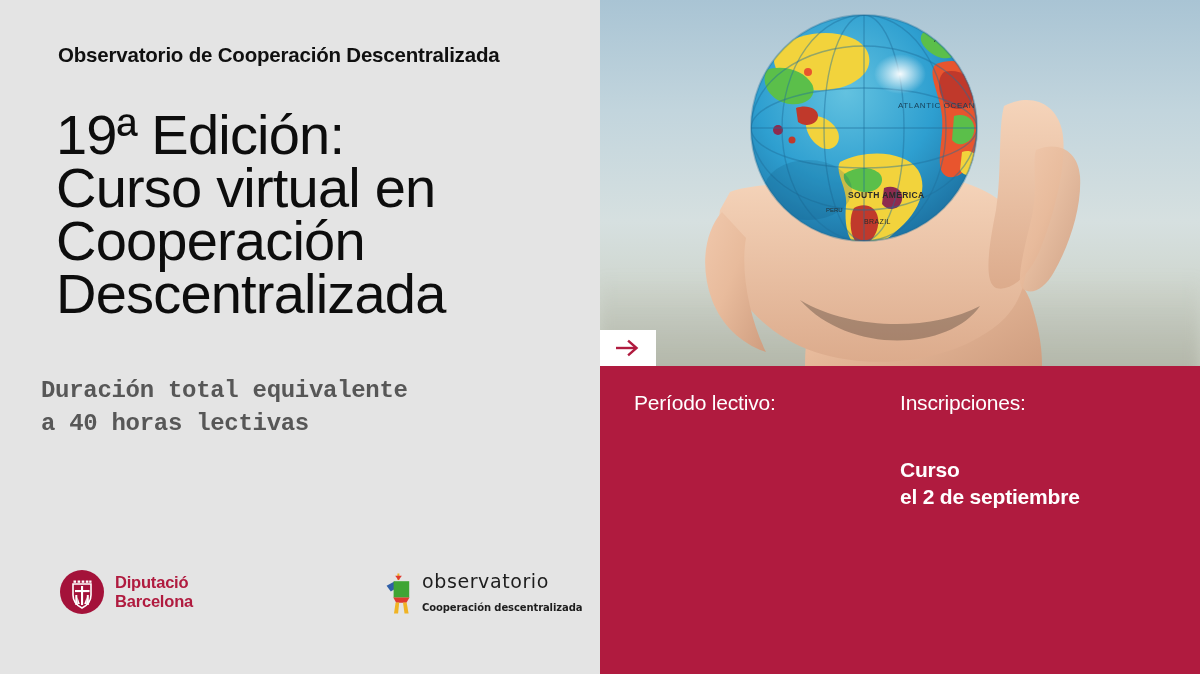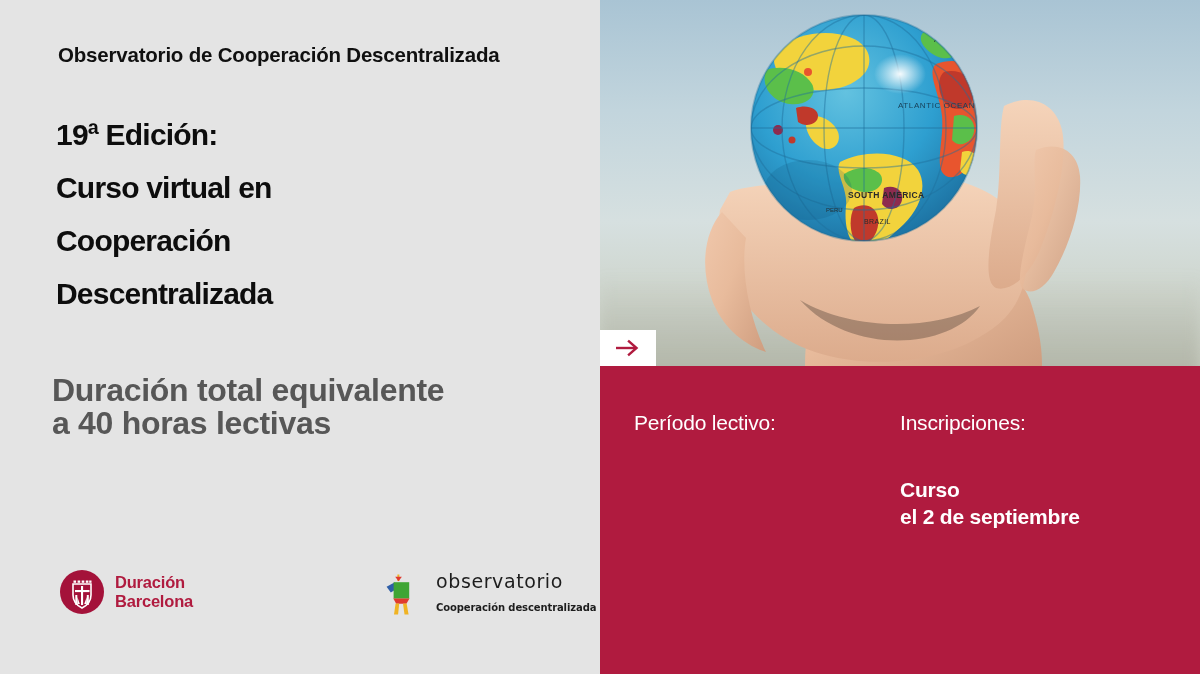--- a/index.html
+++ b/index.html
@@ -11,46 +11,47 @@
   #banner{position:relative;width:1200px;height:674px;background:#bef264;}
 
   
   #left-panel{position:absolute;left:0;top:0;width:600px;height:674px;background:#e4e4e4;}
   #eyebrow{
     position:absolute;left:58px;top:43px;
     font-size:20.5px;font-weight:bold;color:#101010;letter-spacing:-0.2px;
   }
   #headline{
     position:absolute;left:56px;top:108px;width:500px;
-    font-size:30px;line-height:53px;font-weight:bold;color:#0d0d0d;
+    font-size:56px;line-height:53px;font-weight:normal;color:#0d0d0d;
     letter-spacing:-0.8px;
   }
   #headline .hl-line{display:block;white-space:nowrap;}
   #subhead{
-    position:absolute;left:52px;top:374px;width:470px;
-    font-size:32px;line-height:33px;font-weight:bold;color:#575757;
+    position:absolute;left:41px;top:374px;width:470px;
+    font-size:24px;line-height:33px;font-weight:bold;color:#575757;
     letter-spacing:-0.3px;
+    font-family:Liberation Mono, monospace;
   }
   #subhead .sh-line{display:block;}
 
   
   #logo-row{position:absolute;left:0;top:560px;width:600px;height:80px;}
   #dib-logo{position:absolute;left:60px;top:10px;display:flex;align-items:center;gap:11px;}
   #dib-seal{
     width:44px;height:44px;border-radius:50%;background:#a4123a;
     position:relative;flex:0 0 auto;
   }
   #dib-seal .crest{position:absolute;left:0;top:0;width:44px;height:44px;}
   #dib-text{
     font-size:16.5px;line-height:19px;font-weight:bold;color:#b01b3f;
     letter-spacing:-0.2px;
   }
   #dib-text span{display:block;}
 
-  #obs-logo{position:absolute;left:382px;top:12px;display:flex;align-items:flex-end;gap:20px;}
+  #obs-logo{position:absolute;left:382px;top:12px;display:flex;gap:6px;}
   #obs-mark{width:34px;height:42px;flex:0 0 auto;}
   #obs-text{padding-bottom:1px;}
   #obs-name{
     font-family:"DejaVu Sans",sans-serif;
     font-size:19px;line-height:19px;color:#1d1d1d;letter-spacing:0.6px;
   }
   #obs-tag{
     font-family:"DejaVu Sans",sans-serif;
     font-size:10px;line-height:13px;font-weight:bold;color:#1d1d1d;letter-spacing:-0.1px;
     margin-top:10px;
@@ -79,21 +80,21 @@
     background:#ffffff;display:flex;align-items:center;justify-content:center;
   }
 
   
   #red-panel{
     position:absolute;left:600px;top:366px;width:600px;height:308px;background:#b01b3f;
   }
   .info-col{position:absolute;top:24px;color:#ffffff;}
   #col-periodo{left:34px;width:250px;}
   #col-inscripciones{left:300px;width:260px;}
-  .info-label{font-size:21px;line-height:26px;letter-spacing:-0.2px;margin-top:20px;}
+  .info-label{font-size:21px;line-height:26px;letter-spacing:-0.2px;}
   .info-label.bold{font-weight:normal;}
   .info-value{margin-top:40px;font-size:21px;line-height:27px;letter-spacing:-0.2px;}
   .info-value.bold{font-weight:bold;}
   .info-value span{display:block;}
 </style>
 </head>
 <body>
 
 <div id="banner">
 
@@ -130,21 +131,21 @@
               <rect x="21" y="16" width="2.1" height="19"></rect>
               <rect x="15" y="20" width="14.5" height="2.1"></rect>
               <rect x="15.3" y="25" width="2" height="10"></rect>
               <rect x="26.8" y="25" width="2" height="10"></rect>
               <path d="M17.3 27 l2.6 7 h-2.6 z"></path>
               <path d="M26.8 27 l-2.6 7 h2.6 z"></path>
             </g>
           </svg>
         </div>
         <div id="dib-text">
-          <span>Duración</span>
+          <span>Diputació</span>
           <span>Barcelona</span>
         </div>
       </div>
 
       <div id="obs-logo">
         <svg id="obs-mark" viewBox="0 0 34 42">
           <rect x="15.4" y="1.5" width="2" height="6.5" fill="#f0b323"></rect>
           <path d="M13.2 3.8 l3.3 4.4 l3.4 -4.4 z" fill="#e03a2f"></path>
           <path d="M4.6 13.8 l7.8 -4.2 l1.6 6.6 l-5.2 3.4 z" fill="#2f5fa8"></path>
           <path d="M11.6 9.2 h15.6 v16.4 h-15.6 z" fill="#3fa535"></path>

